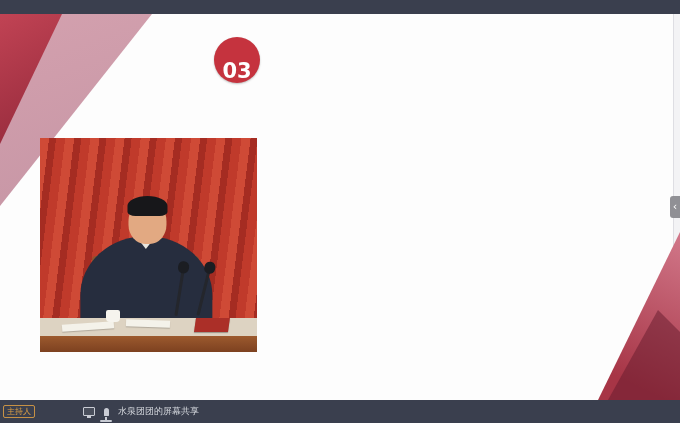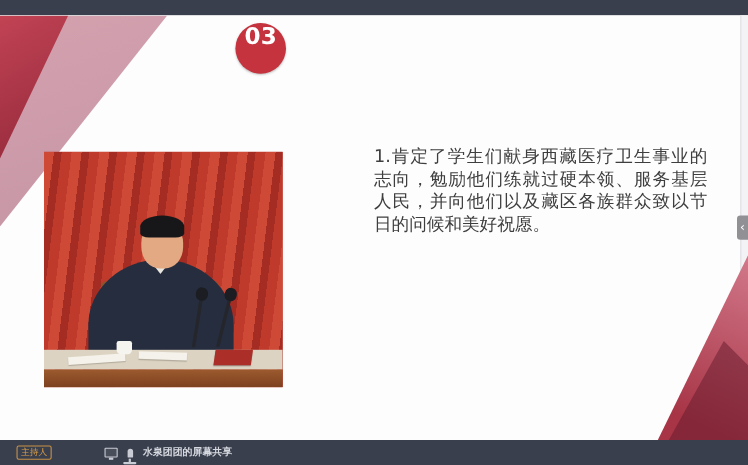--- a/index.html
+++ b/index.html
@@ -11,21 +11,21 @@
     background:#fdfdfd; overflow:hidden; margin:0 auto;
   }
 
   
   .topbar {
     position:absolute; left:0; top:0; width:680px; height:14px;
     background:#3a3f4e;
   }
   .bottombar {
     position:absolute; left:0; top:400px; width:680px; height:23px;
-    background:#3a3f4e; display:flex; align-items:center; padding-left:15px;
+    background:#3a3f4e; display:flex; align-items:center; padding-left:3px;
   }
   .host-badge {
     font-size:8px; line-height:11px; color:#dfa044;
     border:1px solid rgba(223,160,68,.85); border-radius:2px;
     padding:0 3px; white-space:nowrap;
   }
   .icon-monitor {
     position:relative; width:12px; height:9px; margin-left:48px;
     border:1px solid #c9ccd4; border-radius:1px; background:rgba(255,255,255,.08);
   }
@@ -38,21 +38,21 @@
     background:#c9ccd4; border-radius:3px 3px 1px 1px;
   }
   .icon-mic::after {
     content:""; position:absolute; left:1px; bottom:-4px; width:2px; height:3px;
     background:#c9ccd4;
   }
   .icon-mic::before {
     content:""; position:absolute; left:-4px; bottom:-6px; width:12px; height:2px;
     background:#c9ccd4; border-radius:1px;
   }
-  .share-label { font-size:9px; color:#d6d9df; margin-left:9px; white-space:nowrap;font-weight:bold; }
+  .share-label { font-size:9px; color:#d6d9df; margin-left:9px; white-space:nowrap; }
 
   
   .slide { position:absolute; left:0; top:14px; width:680px; height:386px; background:#fdfdfd; }
 
   .right-strip {
     position:absolute; right:0; top:0; width:7px; height:386px;
     background:#f3f3f5; border-left:1px solid #dedee3;
   }
 
   
@@ -72,24 +72,24 @@
     clip-path:polygon(120px 2px, 120px 170px, 38px 170px);
   }
   .deco-br-dark {
     position:absolute; right:0; bottom:0; width:80px; height:90px;
     background:rgba(99,26,44,.5);
     clip-path:polygon(58px 0px, 80px 22px, 80px 90px, 8px 90px);
   }
 
   
   .section-badge {
-    position:absolute; left:214px; top:7px; width:46px; height:46px;
+    position:absolute; left:214px; top:23px; width:46px; height:46px;
     border-radius:50%; background:#c5333e;
     color:#fff; font-weight:bold; font-size:21px;
-    display:flex; align-items:flex-start; justify-content:center;
+    display:flex; align-items:flex-end; justify-content:center;
     box-shadow:0 1px 2px rgba(0,0,0,.25);
   }
   .slide-title {
     position:absolute; left:292px; top:30px;
     font-size:27px; font-weight:bold; color:#c9323c; letter-spacing:3px;
     white-space:nowrap;
   }
 
   
   .body-text {
@@ -208,21 +208,20 @@
       <div class="mic2"></div>
       <div class="table-surface"></div>
       <div class="paper1"></div>
       <div class="paper2"></div>
       <div class="cup"></div>
       <div class="nameplate"></div>
       <div class="desk-front"></div>
     </div>
 
     <div class="body-text">
-      <p>1.肯定了学生们献身西藏医疗卫生事业的志向，勉励他们练就过硬本领、服务基层人民，并向他们以及藏区各族群众致以节日的问候和美好祝愿。</p>
     </div>
 
     <div class="collapse-tab">
       <span>‹</span>
     </div>
   </div>
 
   <div class="bottombar">
     <span class="host-badge">主持人</span>
     <span class="icon-monitor"></span>

